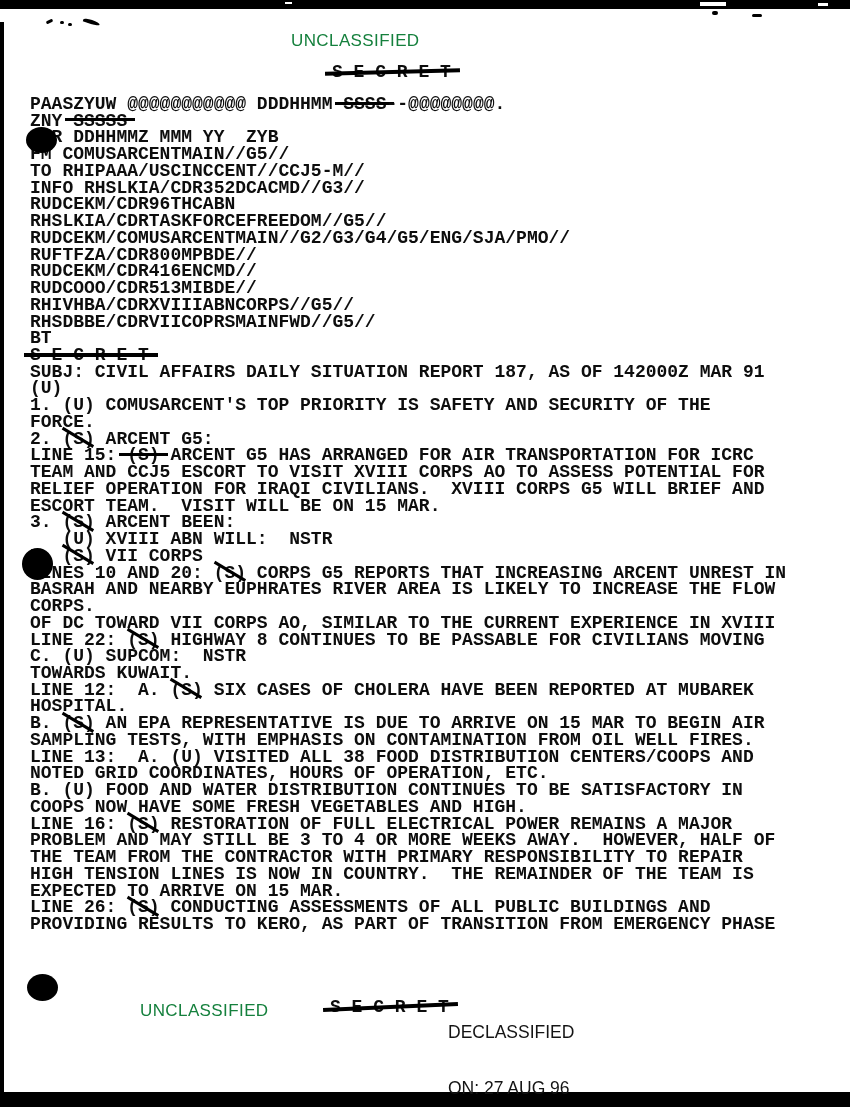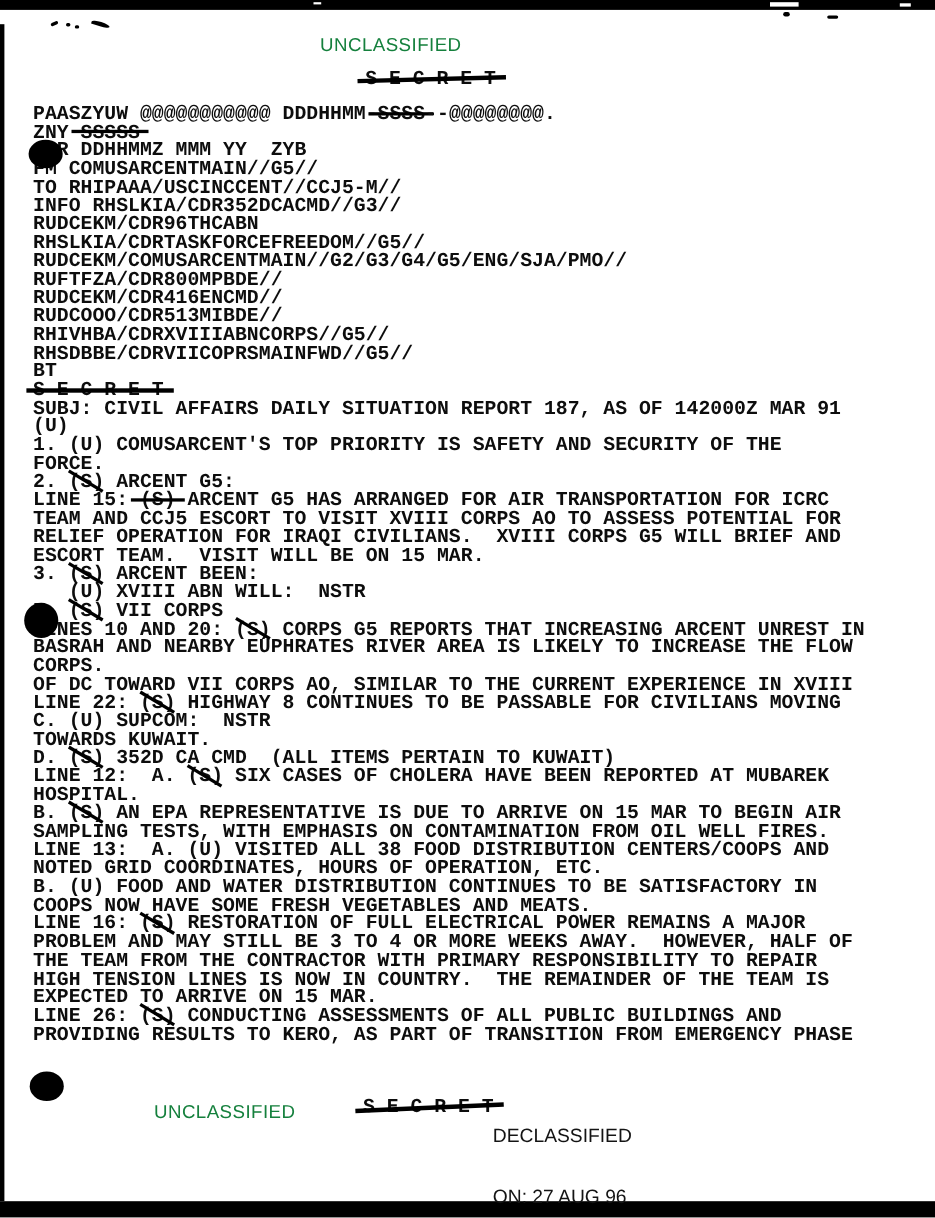--- a/index.html
+++ b/index.html
@@ -106,29 +106,28 @@
       <div class="doc-line"><span>3. </span><span class="slash">(S)</span><span> ARCENT BEEN:</span></div>
       <div class="doc-line"><span>   (U) XVIII ABN WILL:  NSTR</span></div>
       <div class="doc-line"><span>B. </span><span class="slash">(S)</span><span> VII CORPS</span></div>
       <div class="doc-line"><span>LINES 10 AND 20: </span><span class="slash">(S)</span><span> CORPS G5 REPORTS THAT INCREASING ARCENT UNREST IN</span></div>
       <div class="doc-line"><span>BASRAH AND NEARBY EUPHRATES RIVER AREA IS LIKELY TO INCREASE THE FLOW</span></div>
       <div class="doc-line"><span>CORPS.</span></div>
       <div class="doc-line"><span>OF DC TOWARD VII CORPS AO, SIMILAR TO THE CURRENT EXPERIENCE IN XVIII</span></div>
       <div class="doc-line"><span>LINE 22: </span><span class="slash">(S)</span><span> HIGHWAY 8 CONTINUES TO BE PASSABLE FOR CIVILIANS MOVING</span></div>
       <div class="doc-line"><span>C. (U) SUPCOM:  NSTR</span></div>
       <div class="doc-line"><span>TOWARDS KUWAIT.</span></div>
-      <div class="doc-line"><span>D. </span><span class="slash">(S)</span><span> 352D CA CMD  (ALL ITEMS PERTAIN TO KUWAIT)</span></div>
       <div class="doc-line"><span>LINE 12:  A. </span><span class="slash">(S)</span><span> SIX CASES OF CHOLERA HAVE BEEN REPORTED AT MUBAREK</span></div>
       <div class="doc-line"><span>HOSPITAL.</span></div>
       <div class="doc-line"><span>B. </span><span class="slash">(S)</span><span> AN EPA REPRESENTATIVE IS DUE TO ARRIVE ON 15 MAR TO BEGIN AIR</span></div>
       <div class="doc-line"><span>SAMPLING TESTS, WITH EMPHASIS ON CONTAMINATION FROM OIL WELL FIRES.</span></div>
       <div class="doc-line"><span>LINE 13:  A. (U) VISITED ALL 38 FOOD DISTRIBUTION CENTERS/COOPS AND</span></div>
       <div class="doc-line"><span>NOTED GRID COORDINATES, HOURS OF OPERATION, ETC.</span></div>
       <div class="doc-line"><span>B. (U) FOOD AND WATER DISTRIBUTION CONTINUES TO BE SATISFACTORY IN</span></div>
-      <div class="doc-line"><span>COOPS NOW HAVE SOME FRESH VEGETABLES AND MEATS.</span></div>
+      <div class="doc-line"><span>COOPS NOW HAVE SOME FRESH VEGETABLES AND HIGH.</span></div>
       <div class="doc-line"><span>LINE 16: </span><span class="slash">(S)</span><span> RESTORATION OF FULL ELECTRICAL POWER REMAINS A MAJOR</span></div>
       <div class="doc-line"><span>PROBLEM AND MAY STILL BE 3 TO 4 OR MORE WEEKS AWAY.  HOWEVER, HALF OF</span></div>
       <div class="doc-line"><span>THE TEAM FROM THE CONTRACTOR WITH PRIMARY RESPONSIBILITY TO REPAIR</span></div>
       <div class="doc-line"><span>HIGH TENSION LINES IS NOW IN COUNTRY.  THE REMAINDER OF THE TEAM IS</span></div>
       <div class="doc-line"><span>EXPECTED TO ARRIVE ON 15 MAR.</span></div>
       <div class="doc-line"><span>LINE 26: </span><span class="slash">(S)</span><span> CONDUCTING ASSESSMENTS OF ALL PUBLIC BUILDINGS AND</span></div>
       <div class="doc-line"><span>PROVIDING RESULTS TO KERO, AS PART OF TRANSITION FROM EMERGENCY PHASE</span></div>
     </div>
 
   <div class="redaction" style="left:26px;top:127px;width:31px;height:26px;"></div>

